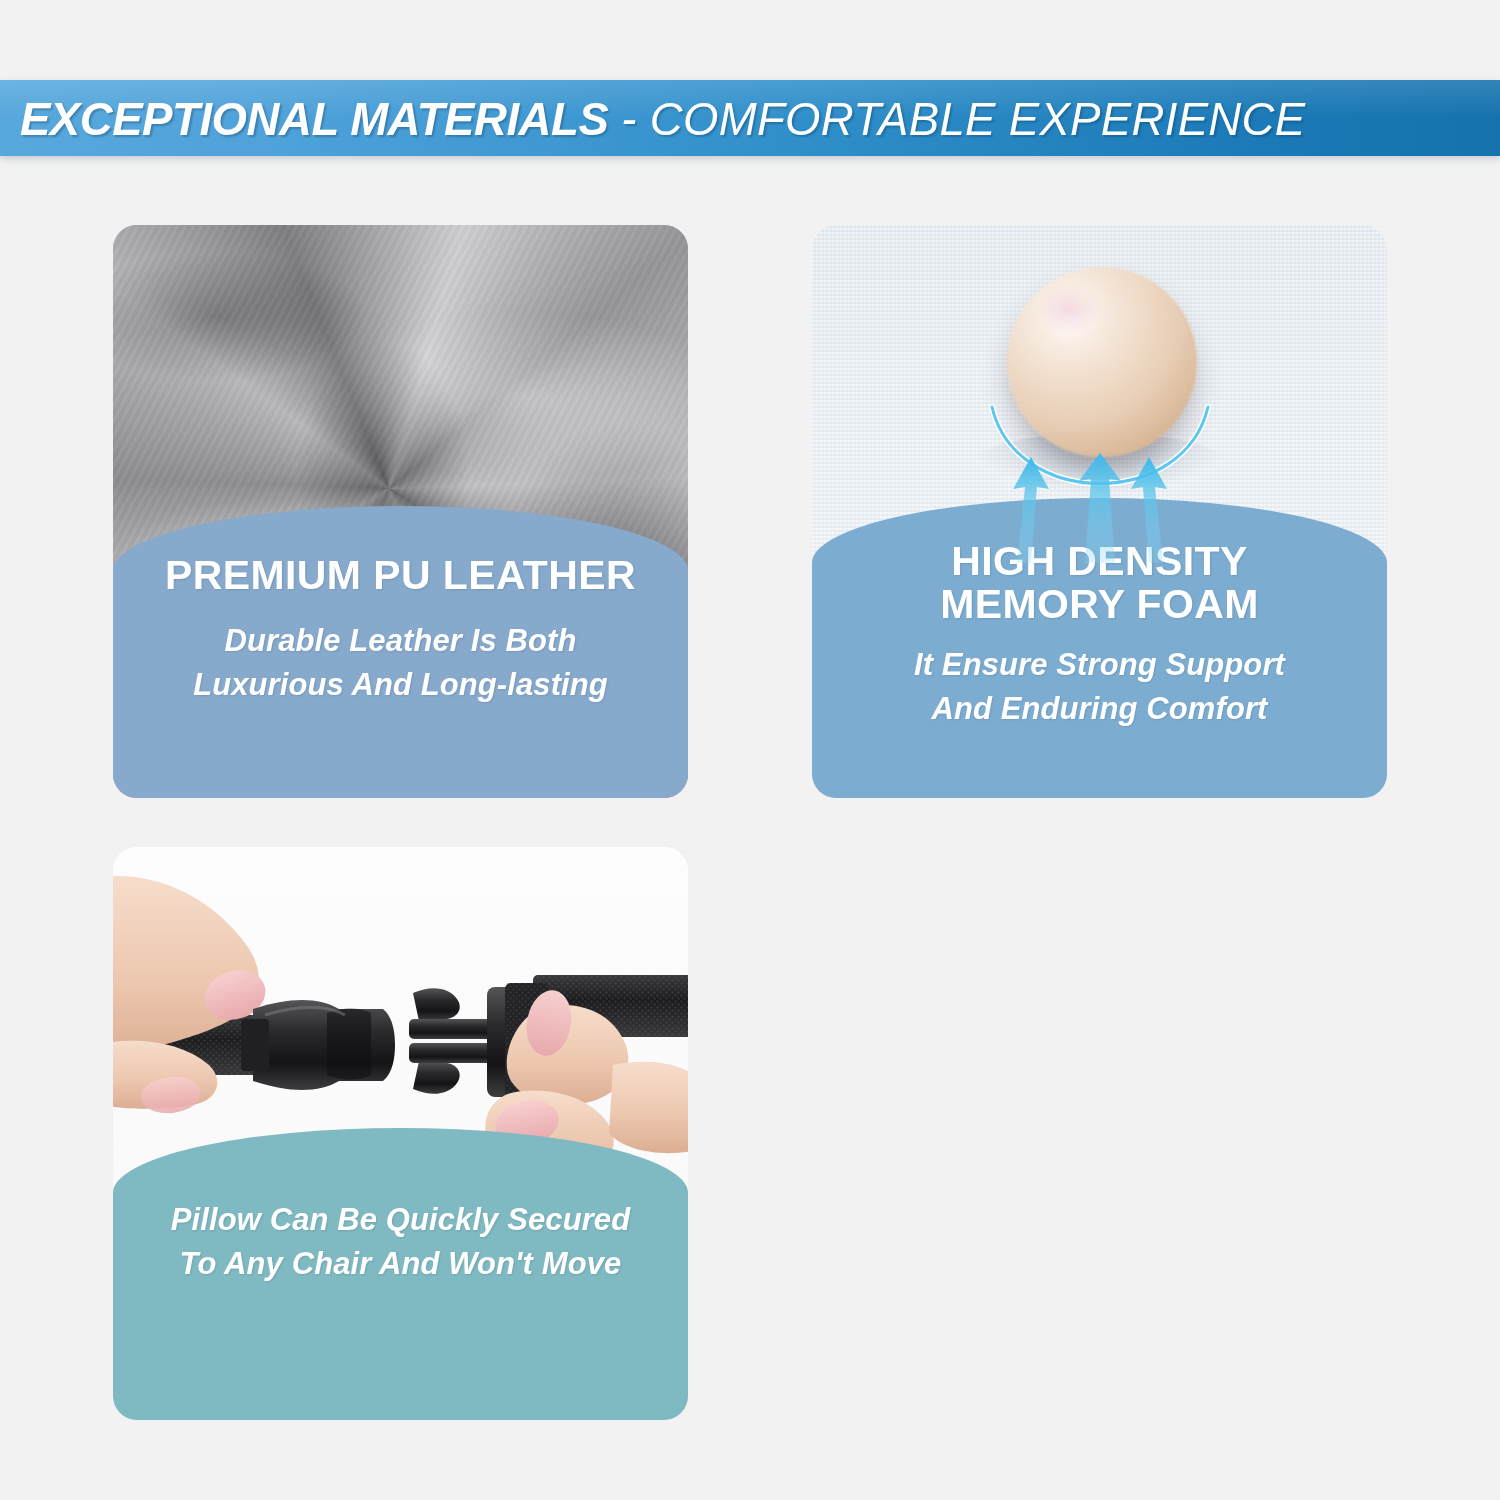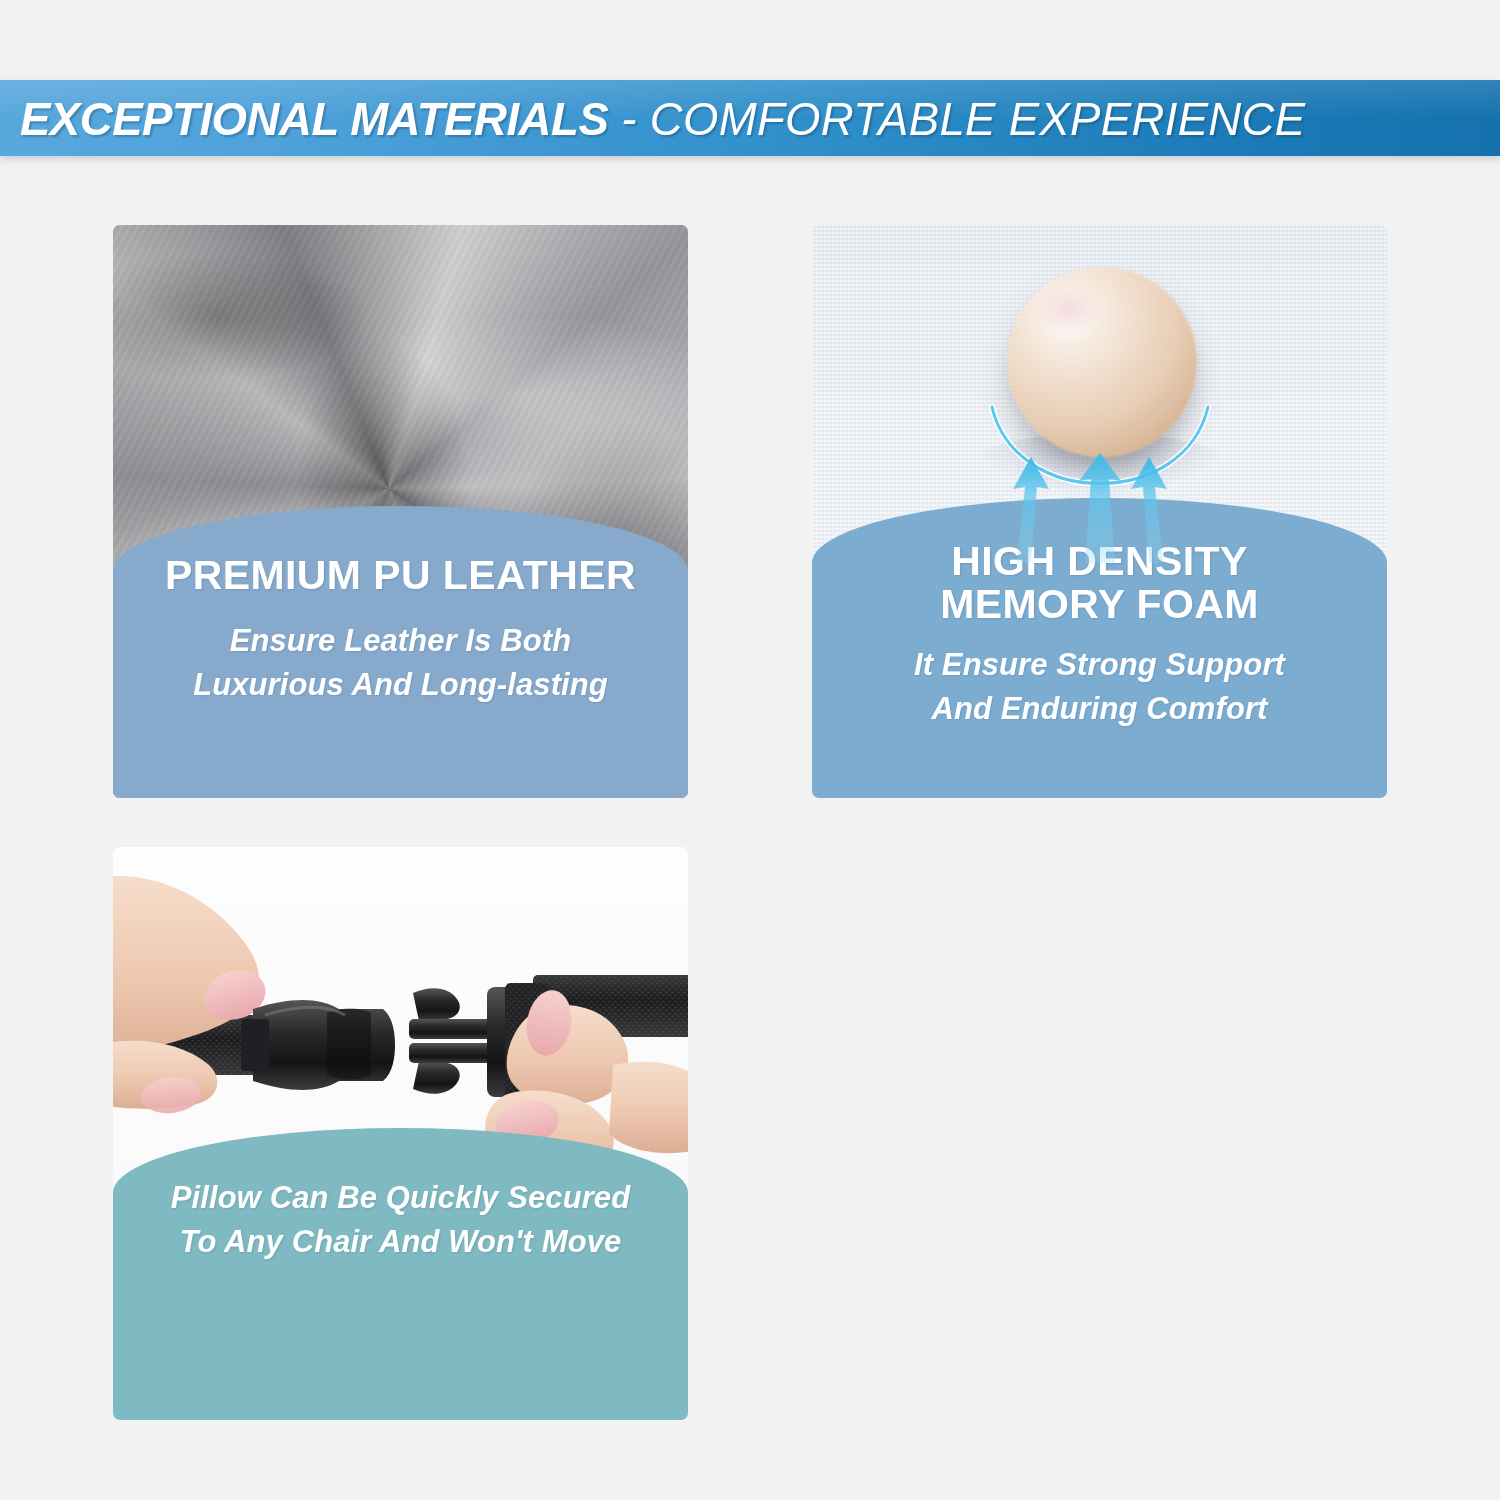--- a/index.html
+++ b/index.html
@@ -67,21 +67,21 @@
     height: 1195px;
     display: grid;
     grid-template-columns: 575px 575px;
     grid-template-rows: 573px 573px;
     column-gap: 124px;
     row-gap: 49px;
   }
 
   .card {
     position: relative;
-    border-radius: 7px;
+    border-radius: 24px;
     overflow: hidden;
     background: #ffffff;
   }
 
   
   .photo {
     position: absolute;
     inset: 0;
   }
 
@@ -123,21 +123,21 @@
     line-height: 1.42;
     text-align: center;
     letter-spacing: 0.1px;
     text-shadow: 1px 1px 2px rgba(40,70,95,0.16);
     margin: 0;
     padding: 0 10px;
     white-space: pre-line;
   }
   .t1 .card-sub { margin-top: 22px; }
   .t2 .card-sub { margin-top: 16px; }
-  .t3 .card-sub { }
+  .t3 .card-sub { margin-top: 22px; }
   .t4 .card-sub { margin-top: 22px; }
 
   
   .leather {
     background:
       radial-gradient(ellipse 120px 190px at 47% 44%, rgba(60,60,62,0.52), rgba(60,60,62,0) 72%),
       radial-gradient(ellipse 300px 120px at 72% 30%, rgba(255,255,255,0.40), rgba(255,255,255,0) 70%),
       radial-gradient(ellipse 230px 110px at 24% 62%, rgba(255,255,255,0.34), rgba(255,255,255,0) 72%),
       radial-gradient(ellipse 180px 260px at 88% 66%, rgba(40,40,42,0.38), rgba(40,40,42,0) 70%),
       radial-gradient(ellipse 210px 90px at 18% 16%, rgba(35,35,37,0.34), rgba(35,35,37,0) 72%),
@@ -266,21 +266,21 @@
     <span class="banner-strong">EXCEPTIONAL MATERIALS</span><span class="banner-light"> - COMFORTABLE EXPERIENCE</span>
   </div>
 </div>
 
 <div class="grid">
 
   <div class="card">
     <div class="photo leather"></div>
     <div class="overlay t1" style="background:#86a9cc;">
       <div class="card-title">PREMIUM PU LEATHER</div>
-      <div class="card-sub">Ensure Leather Is Both
+      <div class="card-sub">Durable Leather Is Both
 Luxurious And Long-lasting</div>
     </div>
   </div>
 
   <div class="card">
     <div class="photo foam"></div>
     <div class="dent"></div>
     <div class="ball"></div>
 
     <svg class="arc" viewBox="0 0 228 150">

